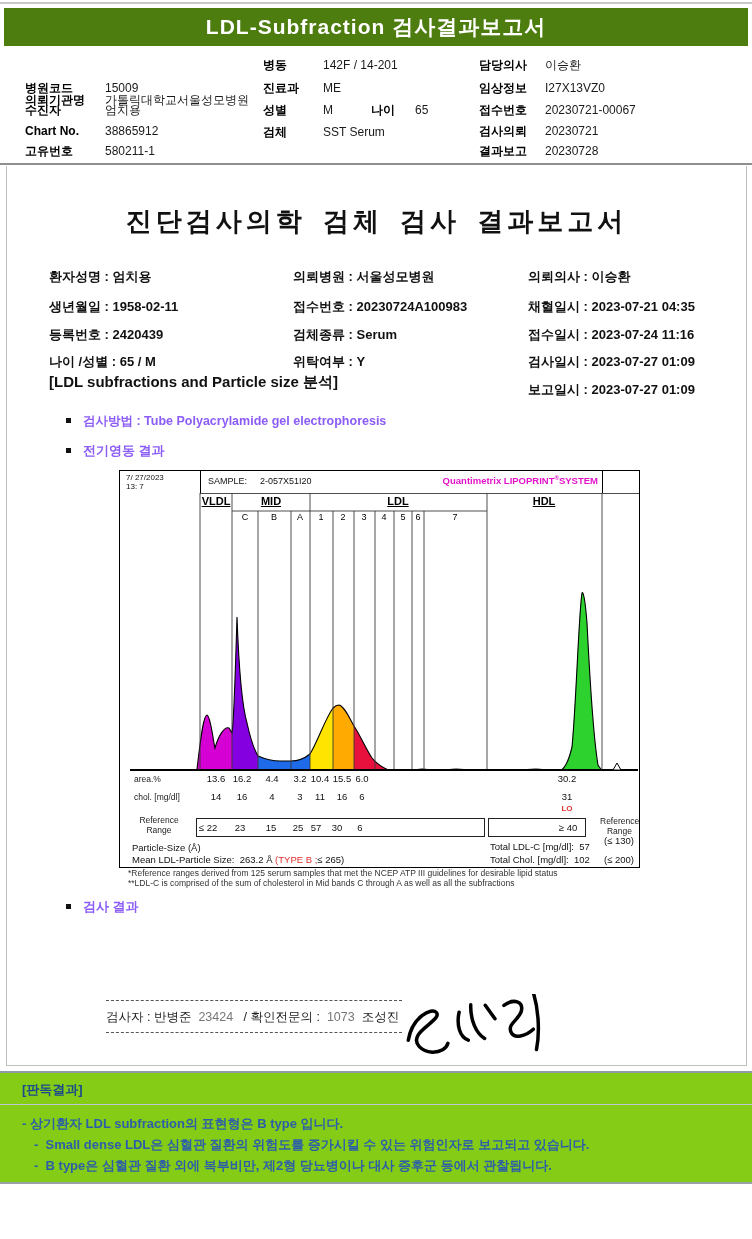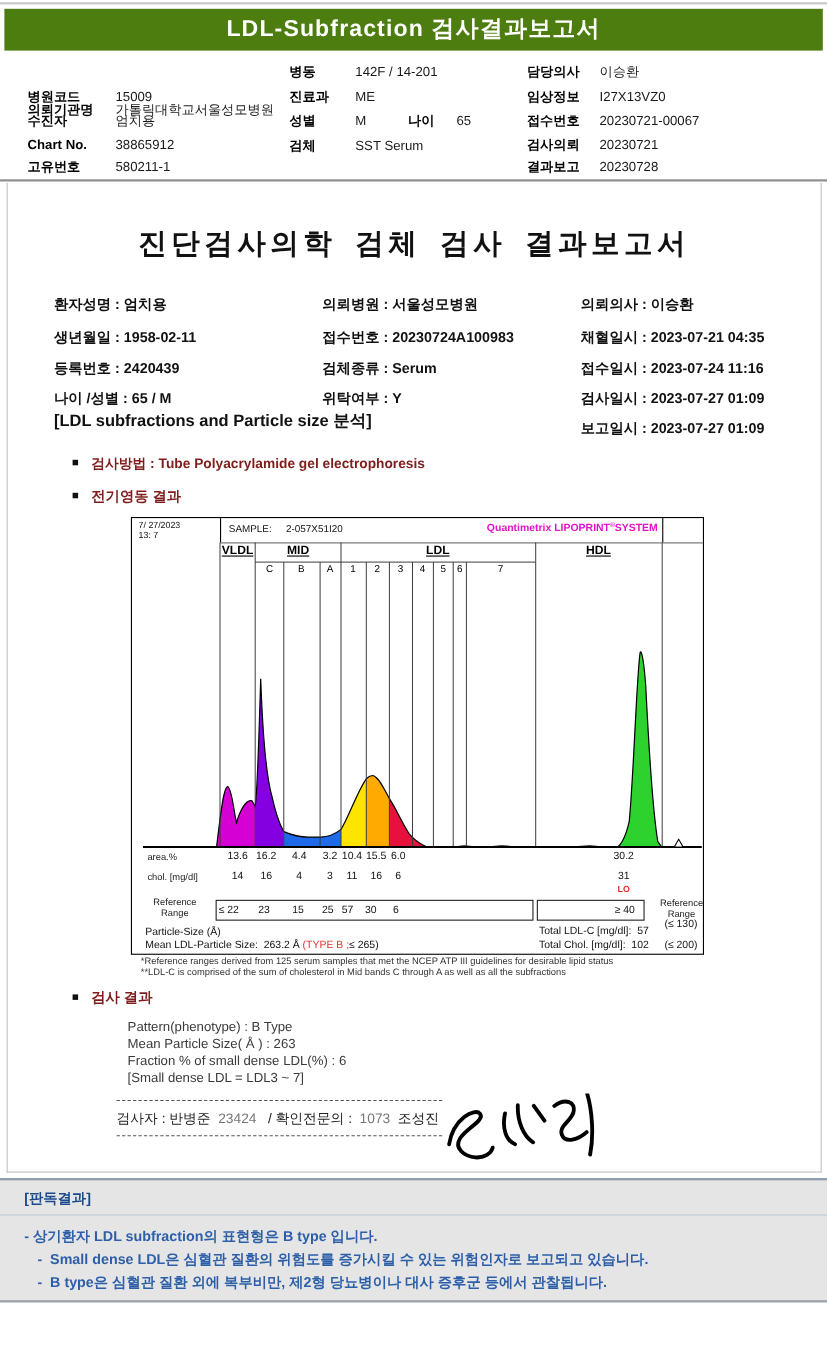--- a/index.html
+++ b/index.html
@@ -12,21 +12,21 @@
   .hlabel{display:inline-block;font-weight:bold;color:#000;}
   .hval{color:#1a1a1a;}
   .sepline{position:absolute;left:0;top:163px;width:752px;height:2px;background:#8f8f8f;}
   .mainbox{position:absolute;left:6px;top:166px;width:739px;height:899px;background:#fff;
     border:1px solid #c0c0c0;border-top:none;}
   .doctitle{position:absolute;left:0;top:38px;width:100%;text-align:center;font-size:26px;
     font-weight:bold;color:#111;letter-spacing:4px;word-spacing:6px;}
   .pline{position:absolute;font-size:13px;font-weight:bold;color:#111;white-space:pre;}
   .secttitle{position:absolute;left:42px;top:207px;font-size:15px;font-weight:bold;color:#111;}
   .bullet{display:inline-block;width:5px;height:5px;background:#111;margin:0 12px 2px 0;vertical-align:middle;}
-  .bline{position:absolute;left:59px;font-size:12.5px;font-weight:bold;color:#7f1d1d;white-space:pre;}
+  .bline{position:absolute;left:59px;font-size:12.5px;font-weight:bold;color:#8b5cf6;white-space:pre;}
   
   .chartbox{position:absolute;left:112px;top:304px;width:519px;height:396px;border:1.5px solid #000;background:#fff;}
   .cdate{position:absolute;left:6px;top:2px;font-size:8px;line-height:9px;color:#111;white-space:pre;}
   .csample{position:absolute;left:88px;top:5px;font-size:9px;color:#111;}
   .csampleid{position:absolute;left:140px;top:5px;font-size:9px;color:#111;}
   .csystem{position:absolute;right:41px;top:4px;font-size:9.5px;font-weight:bold;color:#e312c9;white-space:nowrap;}
   .csystem sup{font-size:6px;}
   .vhdr{position:absolute;top:0;height:22px;border-left:1px solid #000;}
   .cg{position:absolute;transform:translateX(-50%);font-weight:bold;font-size:11px;color:#000;text-decoration:underline;}
   .cs{position:absolute;transform:translateX(-50%);font-size:9px;color:#000;}
@@ -39,21 +39,21 @@
   .tot{position:absolute;left:370px;font-size:9.5px;color:#111;white-space:nowrap;}
   .totref{position:absolute;left:484px;font-size:9.5px;color:#111;white-space:nowrap;}
   .meanrow{position:absolute;left:12px;top:383px;font-size:9.5px;color:#111;white-space:pre;}
   .red{color:#e03030;}
   .fnote{position:absolute;left:121px;font-size:8.5px;color:#333;white-space:nowrap;}
   .resline{font-size:12px;color:#3a3a3a;line-height:15.5px;white-space:pre;}
   .dash{position:absolute;left:99px;width:296px;border-top:1.5px dashed #555;}
   .signline{position:absolute;left:99px;top:843px;font-size:12.5px;color:#222;white-space:pre;}
   .gray{color:#777;}
   
-  .interp{position:absolute;left:0;top:1071px;width:752px;height:113px;background:#e5e5e5;
+  .interp{position:absolute;left:0;top:1071px;width:752px;height:113px;background:#84cc16;
     border-top:2px solid #8e9aa8;border-bottom:2px solid #9aa0a8;box-sizing:border-box;}
   .interp-h{position:absolute;left:22px;top:8px;font-size:13px;font-weight:bold;color:#1a4a8d;}
   .interp-sep{position:absolute;left:0;top:31px;width:752px;height:1px;background:#bcc7d5;}
   .iline{position:absolute;font-size:13px;font-weight:bold;color:#2d5fa9;white-space:pre;}
 </style>
 </head>
 <body>
 
 <div class="page">
   <div class="topline"></div>
@@ -213,26 +213,20 @@
         <span class="cs" style="left: 264px; top: 41px;">4</span>
         <span class="cs" style="left: 283px; top: 41px;">5</span>
         <span class="cs" style="left: 298px; top: 41px;">6</span>
         <span class="cs" style="left: 335px; top: 41px;">7</span>
       </div>
 
     <span class="fnote" style="top:702px;">*Reference ranges derived from 125 serum samples that met the NCEP ATP III guidelines for desirable lipid status</span>
     <span class="fnote" style="top:712px;">**LDL-C is comprised of the sum of cholesterol in Mid bands C through A as well as all the subfractions</span>
 
     <div class="bline" style="top:732px;font-size:13px;"><span class="bullet"></span><span>검사 결과</span></div>
-    <div id="resultblock" style="position:absolute;left:109px;top:760px;">
-        <div class="resline">Pattern(phenotype) : B Type</div>
-        <div class="resline">Mean Particle Size( Å ) : 263</div>
-        <div class="resline">Fraction % of small dense LDL(%) : 6</div>
-        <div class="resline">[Small dense LDL = LDL3 ~ 7]</div>
-      </div>
 
     <div class="dash" style="top:834px;"></div>
     <div class="signline"><span>검사자 : 반병준</span>  <span class="gray">23424</span>   <span>/ 확인전문의 :</span>  <span class="gray">1073</span>  <span>조성진</span></div>
     <div class="dash" style="top:866px;"></div>
 
     <svg width="155" height="72" viewBox="0 0 150 70" style="position:absolute;left:392px;top:828px;">
       <g fill="none" stroke="#000" stroke-width="3.4" stroke-linecap="round" stroke-linejoin="round" transform="rotate(-6 75 35)">
         <path d="M8,38 C14,16 34,8 38,14 C42,20 24,26 18,34 C12,42 20,50 30,52 C38,53 44,50 46,45"></path>
         <path d="M60,16 C56,28 58,40 66,44 M72,10 C70,24 74,38 82,44 M86,12 L94,26"></path>
         <path d="M104,14 C114,8 124,12 120,22 C116,30 106,32 108,40 C110,48 122,46 130,40 M134,6 C137,22 136,44 131,60"></path>

